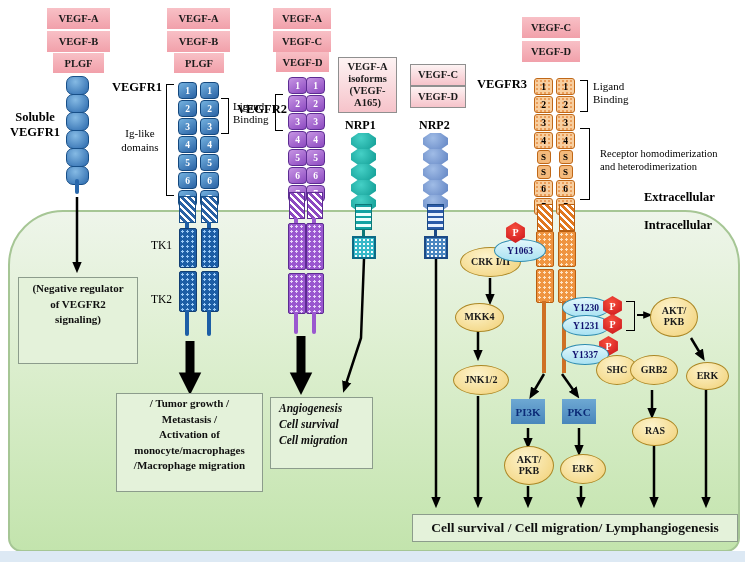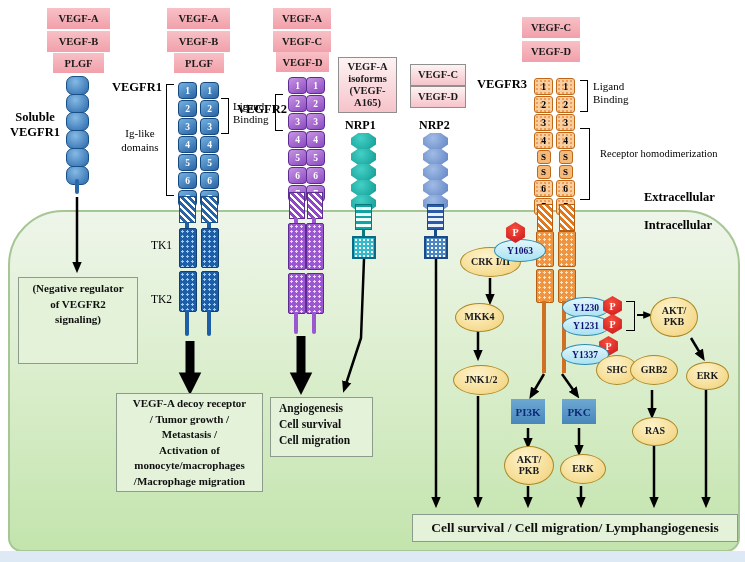--- a/index.html
+++ b/index.html
@@ -256,20 +256,21 @@
     <div class="dom dom-o">7</div>
   </div>
   <div class="brk brk-r" style="left:580px;top:80px;width:7px;height:30px;"></div>
   <div class="lblr" style="left:593px;top:80px;font-size:11px;line-height:13px;">
     <div>Ligand</div>
     <div>Binding</div>
   </div>
   <div class="brk brk-r" style="left:580px;top:128px;width:9px;height:70px;"></div>
   <div class="lblr" style="left:600px;top:147px;width:146px;font-size:10.5px;line-height:13px;">
     <div>Receptor  homodimerization</div>
+    <div>and heterodimerization</div>
   </div>
   <div class="hat-o" style="left:537px;top:204px;width:14px;height:25px;"></div>
   <div class="hat-o" style="left:559px;top:204px;width:14px;height:25px;"></div>
   <div class="dot-o" style="left:536px;top:231px;width:16px;height:34px;"></div>
   <div class="dot-o" style="left:558px;top:231px;width:16px;height:34px;"></div>
   <div class="dot-o" style="left:536px;top:269px;width:16px;height:32px;"></div>
   <div class="dot-o" style="left:558px;top:269px;width:16px;height:32px;"></div>
   <div class="tail" style="left:542px;top:301px;width:3.5px;height:72px;background:#cf7024;"></div>
   <div class="tail" style="left:562px;top:301px;width:3.5px;height:72px;background:#cf7024;"></div>
 
@@ -310,29 +311,28 @@
   </div>
   <div class="ell" style="left:560px;top:454px;width:44px;height:28px;">ERK</div>
 
   <div class="obox" style="left:18px;top:277px;width:118px;height:82px;font-size:11px;line-height:15.5px;text-align:center;padding-top:3px;">
     <div>(Negative regulator</div>
     <div>of VEGFR2</div>
     <div>signaling)</div>
   </div>
 
   <div class="obox" style="left:116px;top:393px;width:145px;height:95px;font-size:11px;line-height:15.5px;text-align:center;padding-top:2px;">
-    <div>VEGF-A decoy receptor</div>
     <div>/ Tumor growth /</div>
     <div>Metastasis /</div>
     <div>Activation of</div>
     <div>monocyte/macrophages</div>
     <div>/Macrophage migration</div>
   </div>
 
-  <div class="obox" style="left:270px;top:397px;width:93px;height:52px;font-size:11.5px;line-height:16px;text-align:left;padding:2px 0 4px 8px;">
+  <div class="obox" style="left:270px;top:397px;width:93px;height:52px;font-size:11.5px;line-height:16px;text-align:left;padding:2px 0 16px 8px;font-style:italic;">
     <div>Angiogenesis</div>
     <div>Cell survival</div>
     <div>Cell migration</div>
   </div>
 
   <div class="obox" style="left:412px;top:514px;width:324px;height:26px;font-size:13.5px;display:flex;align-items:center;justify-content:center;">Cell survival / Cell migration/ Lymphangiogenesis</div>
 
 </div>
 
 </body></html>

